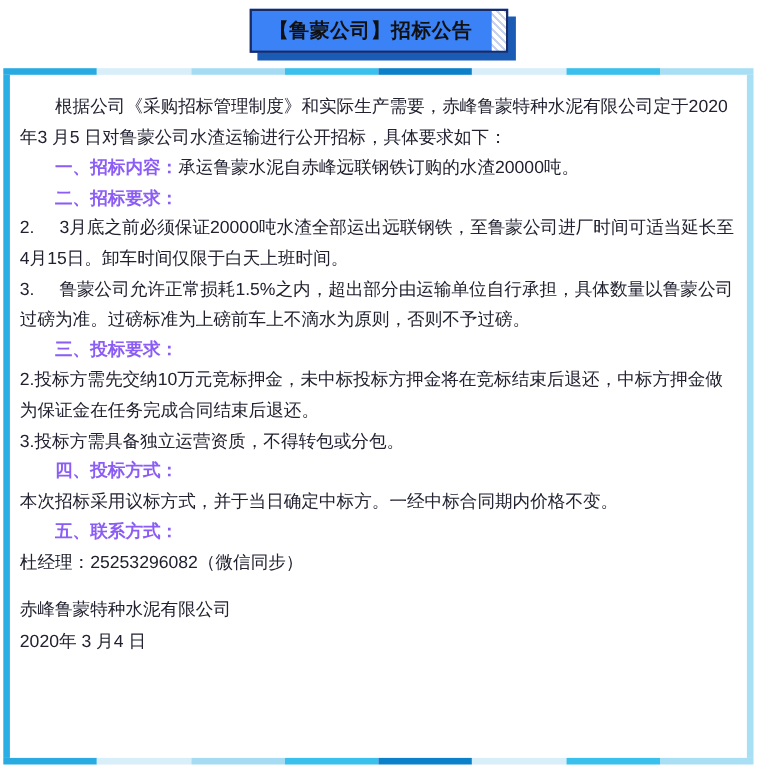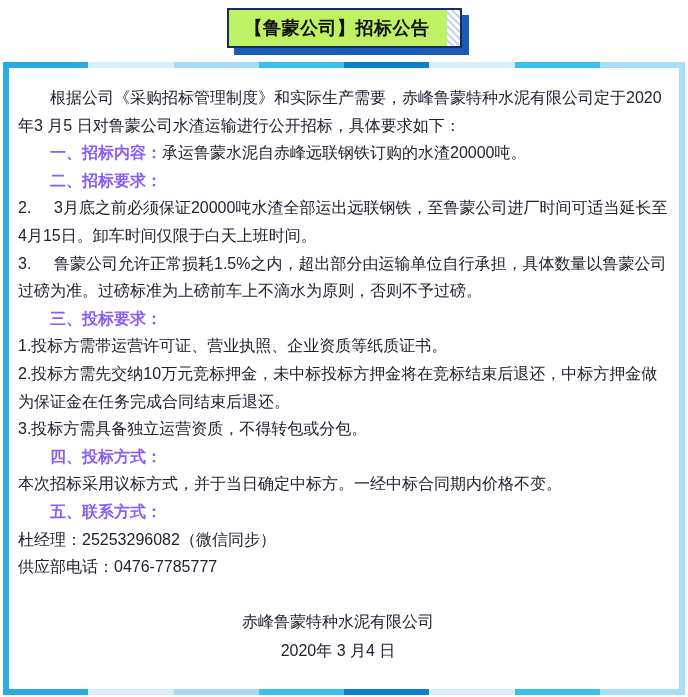--- a/index.html
+++ b/index.html
@@ -12,21 +12,21 @@
 
   
   .title-wrap {
     width: 100%;
     display: flex;
     justify-content: center;
     padding-top: 8px;
   }
   .title-box {
     position: relative;
-    background: #bef264;
+    background: #3b82f6;
     border: 2px solid #1a2b63;
     box-shadow: 7px 7px 0 0 #1a5cb5;
     padding: 6px 30px 6px 16px;
   }
   .title-text {
     font-size: 18px;
     font-weight: bold;
     color: #111111;
     letter-spacing: 0.5px;
     white-space: nowrap;
@@ -62,22 +62,22 @@
     color: #212130;
   }
   .content p { margin: 0; }
   .indent { text-indent: 2em; }
   .sec-heading { font-weight: bold; color: #8b5cf6; }
   .item-num {
     display: inline-block;
     width: 36px;
   }
   .signature {
-    margin-top: 26px;
-    text-align: center;
+    margin-top: 14px;
+    text-align: left;
     padding-right: 12px;
   }
   .signature p { line-height: 29px; }
 </style>
 </head>
 <body>
 
 <div class="title-wrap">
   <div class="title-box">
     <span class="title-text">【鲁蒙公司】招标公告</span>
@@ -102,30 +102,28 @@
 
     <p class="indent"><span class="sec-heading">一、招标内容：</span><span>承运鲁蒙水泥自赤峰远联钢铁订购的水渣20000吨。</span></p>
 
     <p class="indent"><span class="sec-heading">二、招标要求：</span></p>
 
     <p><span class="item-num">2.</span><span>3月底之前必须保证20000吨水渣全部运出远联钢铁，至鲁蒙公司进厂时间可适当延长至4月15日。卸车时间仅限于白天上班时间。</span></p>
     <p><span class="item-num">3.</span><span>鲁蒙公司允许正常损耗1.5%之内，超出部分由运输单位自行承担，具体数量以鲁蒙公司过磅为准。过磅标准为上磅前车上不滴水为原则，否则不予过磅。</span></p>
 
     <p class="indent"><span class="sec-heading">三、投标要求：</span></p>
 
-    <p>1.投标方需带运营许可证、营业执照、企业资质等纸质证书。</p>
     <p>2.投标方需先交纳10万元竞标押金，未中标投标方押金将在竞标结束后退还，中标方押金做为保证金在任务完成合同结束后退还。</p>
     <p>3.投标方需具备独立运营资质，不得转包或分包。</p>
 
     <p class="indent"><span class="sec-heading">四、投标方式：</span></p>
     <p>本次招标采用议标方式，并于当日确定中标方。一经中标合同期内价格不变。</p>
 
     <p class="indent"><span class="sec-heading">五、联系方式：</span></p>
     <p>杜经理：25253296082（微信同步）</p>
-    <p>供应部电话：0476-7785777</p>
 
     <div class="signature">
       <p>赤峰鲁蒙特种水泥有限公司</p>
       <p>2020年 3 月4 日</p>
     </div>
   </div>
 
   <div class="hborder">
     <span class="seg" style="background: rgb(41, 171, 226);"></span>
     <span class="seg" style="background: rgb(216, 238, 249);"></span>

